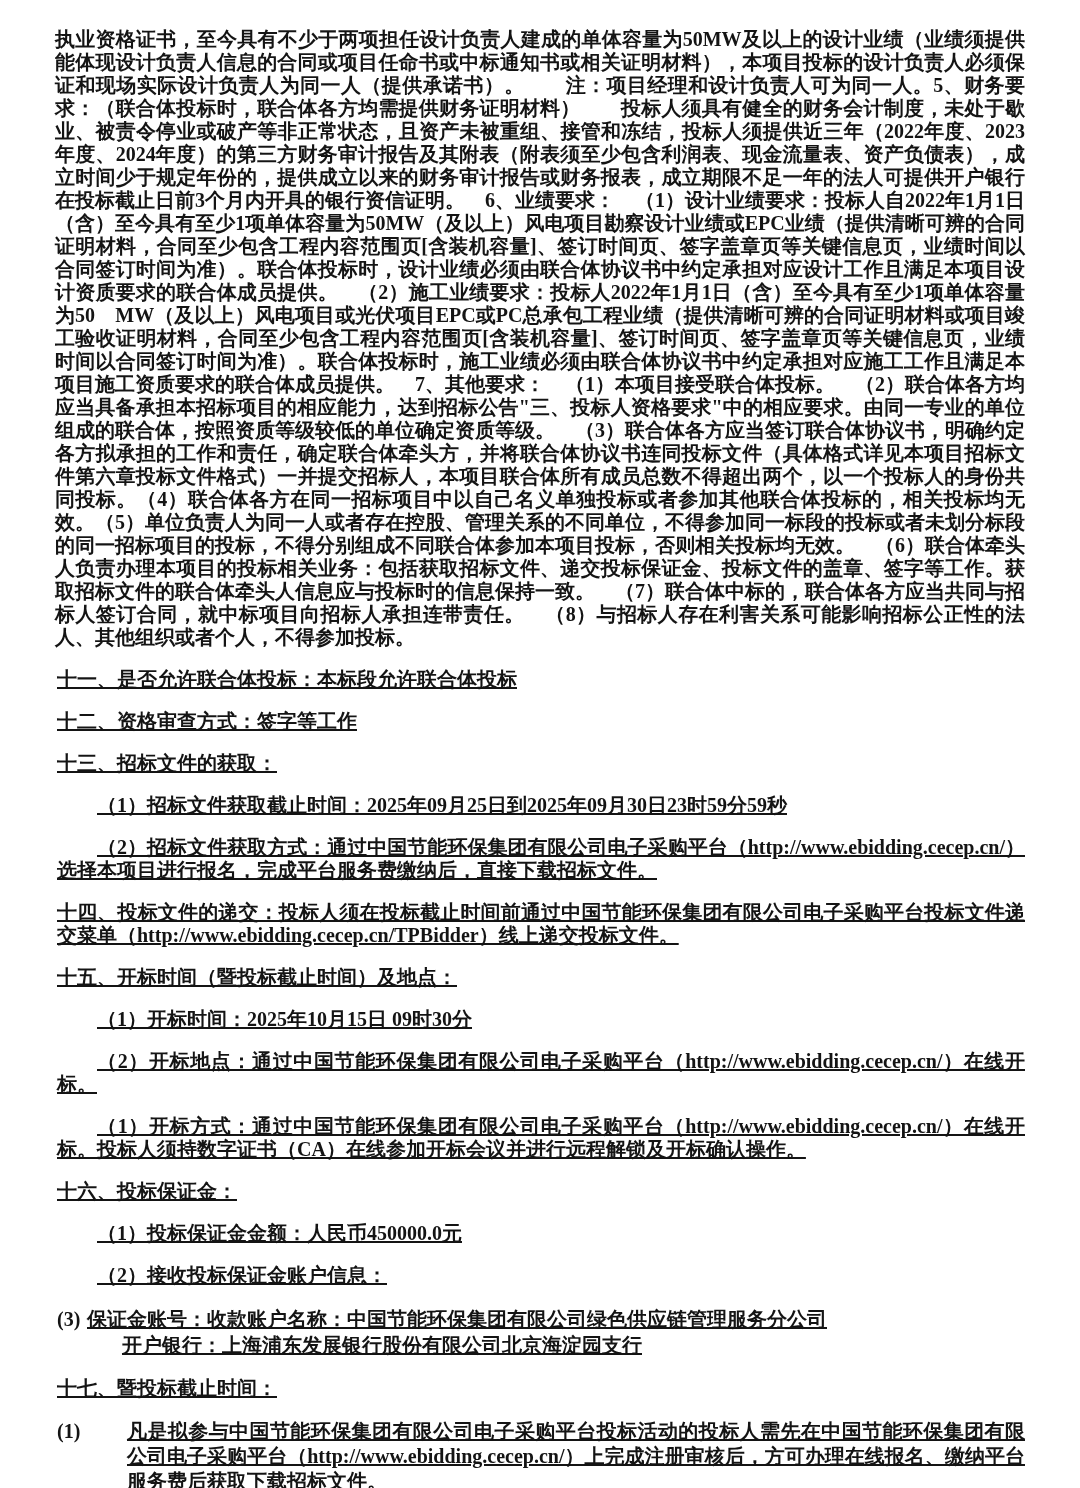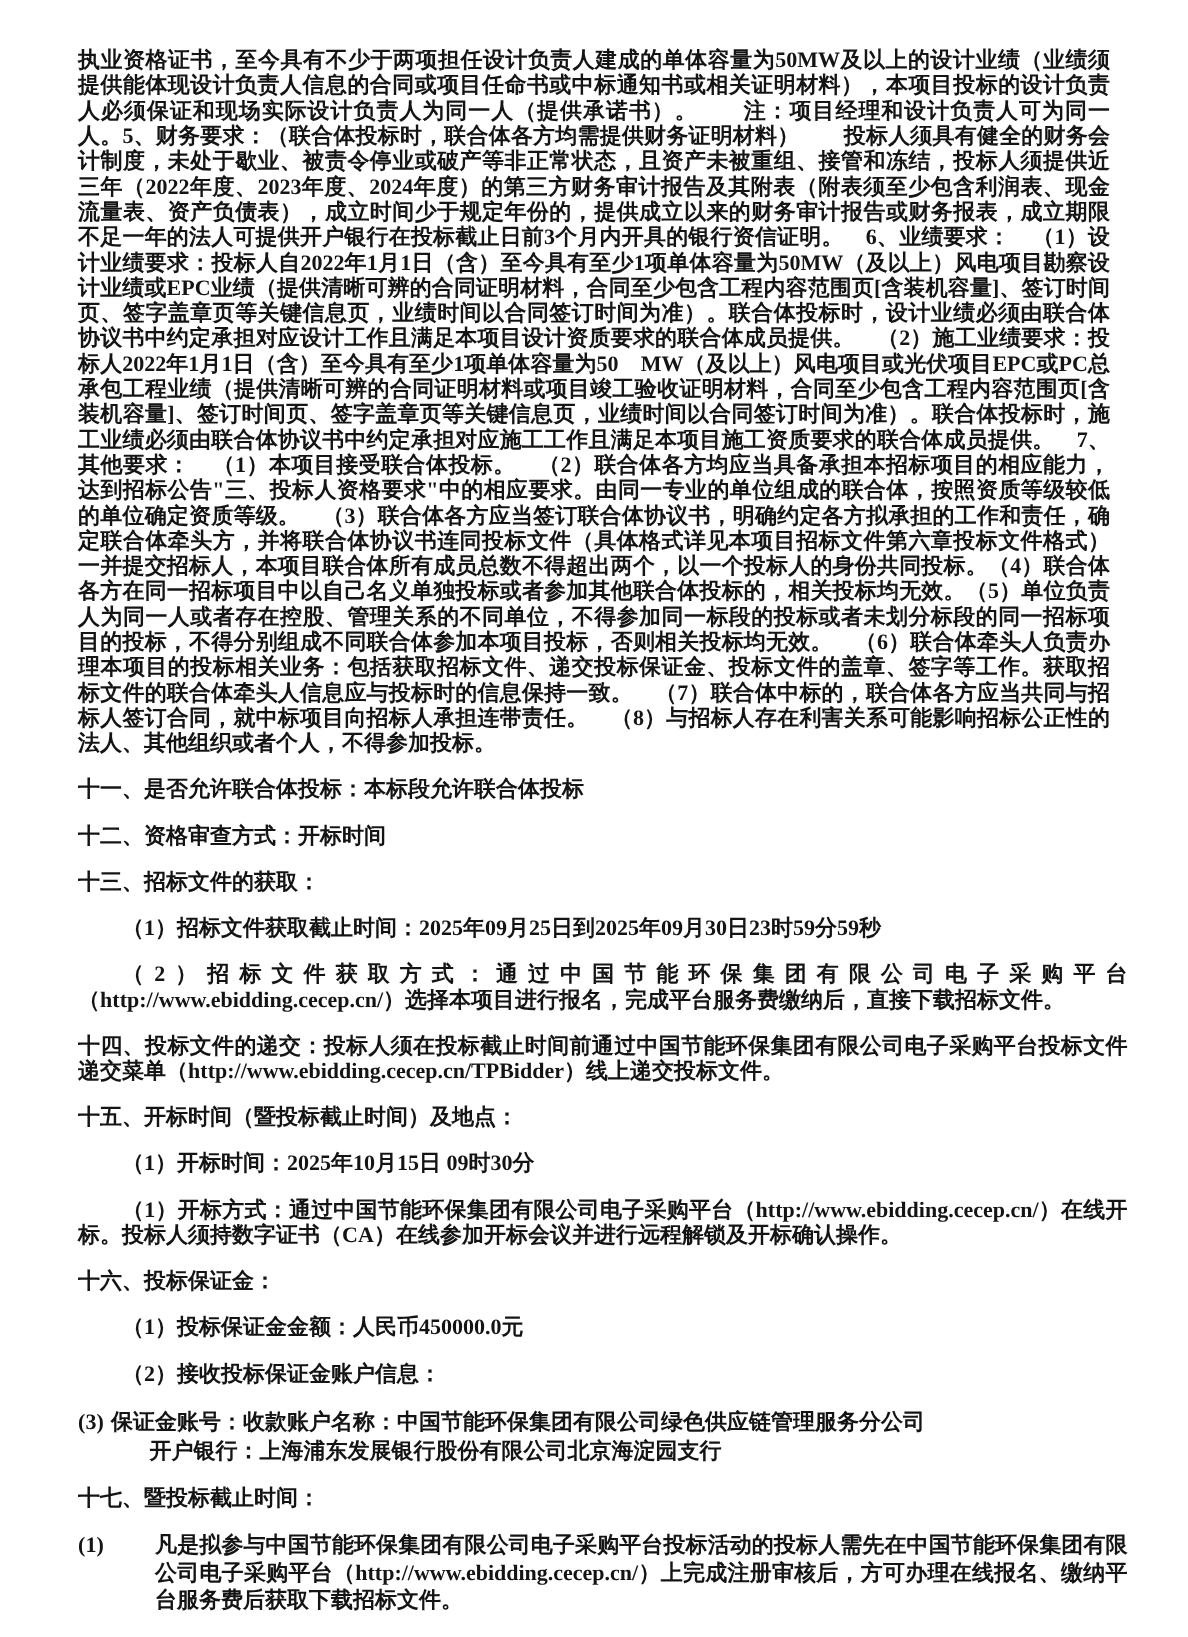--- a/index.html
+++ b/index.html
@@ -10,24 +10,24 @@
     background: #ffffff;
     padding: 28px 55px 36px 55px;
     font-family: "Liberation Serif", "DejaVu Serif", serif;
     font-size: 20px;
     line-height: 23px;
     font-weight: 600;
     color: #141414;
     overflow: hidden;
   }
   .intro {
-    margin: 16px;
+    margin: 0;
     text-align: justify;
   }
-  .b { margin: 19px 0 0 16px; }
+  .b { margin: 19px 0 0 2px; text-decoration: underline; }
   .heading { text-align: left; }
   .heading.flow { text-align: justify; }
   .sub {
     text-indent: 2em;
   }
   .sub.flow { text-align: justify; }
   .acct { line-height: 26px; }
   .acct .marker { display: inline-block; min-width: 30px; }
   .acct-sub { padding-left: 65px; }
   .note {
@@ -40,34 +40,35 @@
 </style>
 </head>
 <body>
 
 <div class="page">
 
   <p class="intro">执业资格证书，至今具有不少于两项担任设计负责人建成的单体容量为50MW及以上的设计业绩（业绩须提供能体现设计负责人信息的合同或项目任命书或中标通知书或相关证明材料），本项目投标的设计负责人必须保证和现场实际设计负责人为同一人（提供承诺书）。　　注：项目经理和设计负责人可为同一人。5、财务要求：（联合体投标时，联合体各方均需提供财务证明材料）　　投标人须具有健全的财务会计制度，未处于歇业、被责令停业或破产等非正常状态，且资产未被重组、接管和冻结，投标人须提供近三年（2022年度、2023年度、2024年度）的第三方财务审计报告及其附表（附表须至少包含利润表、现金流量表、资产负债表），成立时间少于规定年份的，提供成立以来的财务审计报告或财务报表，成立期限不足一年的法人可提供开户银行在投标截止日前3个月内开具的银行资信证明。　6、业绩要求：　（1）设计业绩要求：投标人自2022年1月1日（含）至今具有至少1项单体容量为50MW（及以上）风电项目勘察设计业绩或EPC业绩（提供清晰可辨的合同证明材料，合同至少包含工程内容范围页[含装机容量]、签订时间页、签字盖章页等关键信息页，业绩时间以合同签订时间为准）。联合体投标时，设计业绩必须由联合体协议书中约定承担对应设计工作且满足本项目设计资质要求的联合体成员提供。　（2）施工业绩要求：投标人2022年1月1日（含）至今具有至少1项单体容量为50　MW（及以上）风电项目或光伏项目EPC或PC总承包工程业绩（提供清晰可辨的合同证明材料或项目竣工验收证明材料，合同至少包含工程内容范围页[含装机容量]、签订时间页、签字盖章页等关键信息页，业绩时间以合同签订时间为准）。联合体投标时，施工业绩必须由联合体协议书中约定承担对应施工工作且满足本项目施工资质要求的联合体成员提供。　7、其他要求：　（1）本项目接受联合体投标。　（2）联合体各方均应当具备承担本招标项目的相应能力，达到招标公告"三、投标人资格要求"中的相应要求。由同一专业的单位组成的联合体，按照资质等级较低的单位确定资质等级。　（3）联合体各方应当签订联合体协议书，明确约定各方拟承担的工作和责任，确定联合体牵头方，并将联合体协议书连同投标文件（具体格式详见本项目招标文件第六章投标文件格式）一并提交招标人，本项目联合体所有成员总数不得超出两个，以一个投标人的身份共同投标。（4）联合体各方在同一招标项目中以自己名义单独投标或者参加其他联合体投标的，相关投标均无效。（5）单位负责人为同一人或者存在控股、管理关系的不同单位，不得参加同一标段的投标或者未划分标段的同一招标项目的投标，不得分别组成不同联合体参加本项目投标，否则相关投标均无效。　（6）联合体牵头人负责办理本项目的投标相关业务：包括获取招标文件、递交投标保证金、投标文件的盖章、签字等工作。获取招标文件的联合体牵头人信息应与投标时的信息保持一致。　（7）联合体中标的，联合体各方应当共同与招标人签订合同，就中标项目向招标人承担连带责任。　（8）与招标人存在利害关系可能影响招标公正性的法人、其他组织或者个人，不得参加投标。</p>
 
   <p class="b heading">十一、是否允许联合体投标：本标段允许联合体投标</p>
 
-  <p class="b heading">十二、资格审查方式：开标时间</p>
+  <p class="b heading">十二、资格审查方式：签字等工作</p>
 
   <p class="b heading">十三、招标文件的获取：</p>
 
   <p class="b sub">（1）招标文件获取截止时间：2025年09月25日到2025年09月30日23时59分59秒</p>
 
   <p class="b sub flow">（2）招标文件获取方式：通过中国节能环保集团有限公司电子采购平台（http://www.ebidding.cecep.cn/）选择本项目进行报名，完成平台服务费缴纳后，直接下载招标文件。</p>
 
   <p class="b heading flow">十四、投标文件的递交：投标人须在投标截止时间前通过中国节能环保集团有限公司电子采购平台投标文件递交菜单（http://www.ebidding.cecep.cn/TPBidder）线上递交投标文件。</p>
 
   <p class="b heading">十五、开标时间（暨投标截止时间）及地点：</p>
 
   <p class="b sub">（1）开标时间：2025年10月15日 09时30分</p>
 
+  <p class="b sub flow">（2）开标地点：通过中国节能环保集团有限公司电子采购平台（http://www.ebidding.cecep.cn/）在线开标。</p>
 
   <p class="b sub flow">（1）开标方式：通过中国节能环保集团有限公司电子采购平台（http://www.ebidding.cecep.cn/）在线开标。投标人须持数字证书（CA）在线参加开标会议并进行远程解锁及开标确认操作。</p>
 
   <p class="b heading">十六、投标保证金：</p>
 
   <p class="b sub">（1）投标保证金金额：人民币450000.0元</p>
 
   <p class="b sub">（2）接收投标保证金账户信息：</p>
 
   <div class="b acct">

